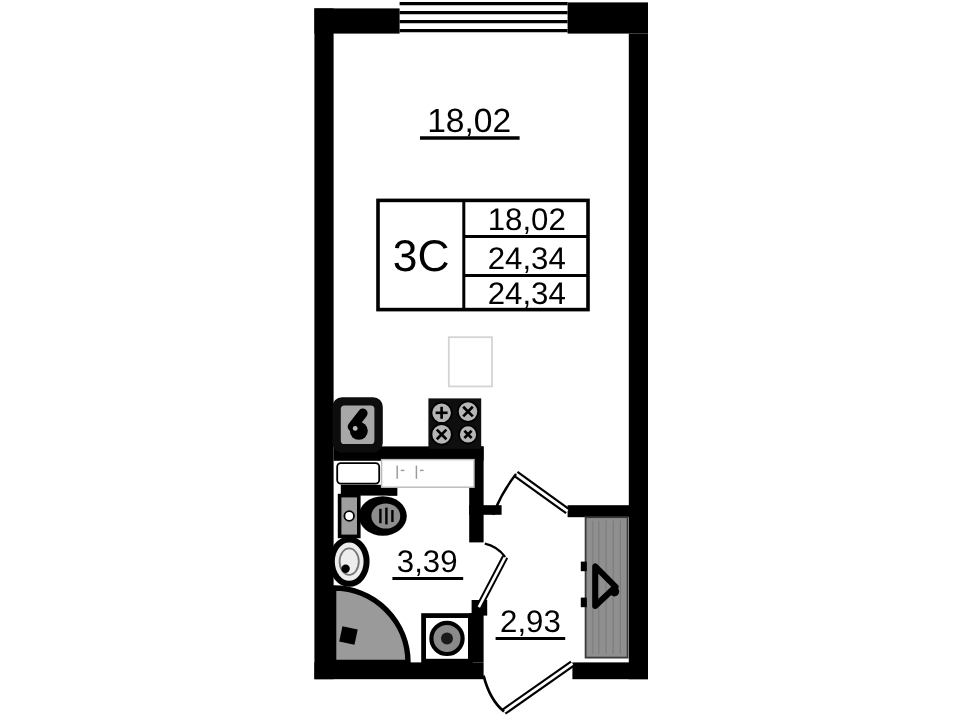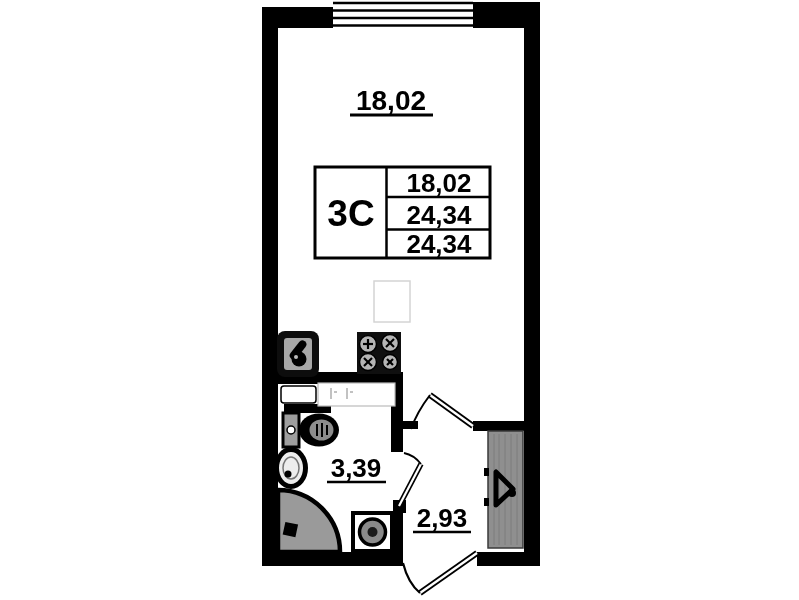--- a/index.html
+++ b/index.html
@@ -8,21 +8,20 @@
     width: 799px;
     height: 600px;
     background: #ffffff;
     overflow: hidden;
   }
   .canvas {
     position: relative;
     width: 799px;
     height: 432px;
     background: #ffffff;
-    font-weight: bold;
   }
   svg {
     display: block;
   }
   text {
     font-family: "Liberation Sans", sans-serif;
     fill: #000000;
   }
   .area-label   { font-size: 28px; }
   .small-label  { font-size: 26px; }

